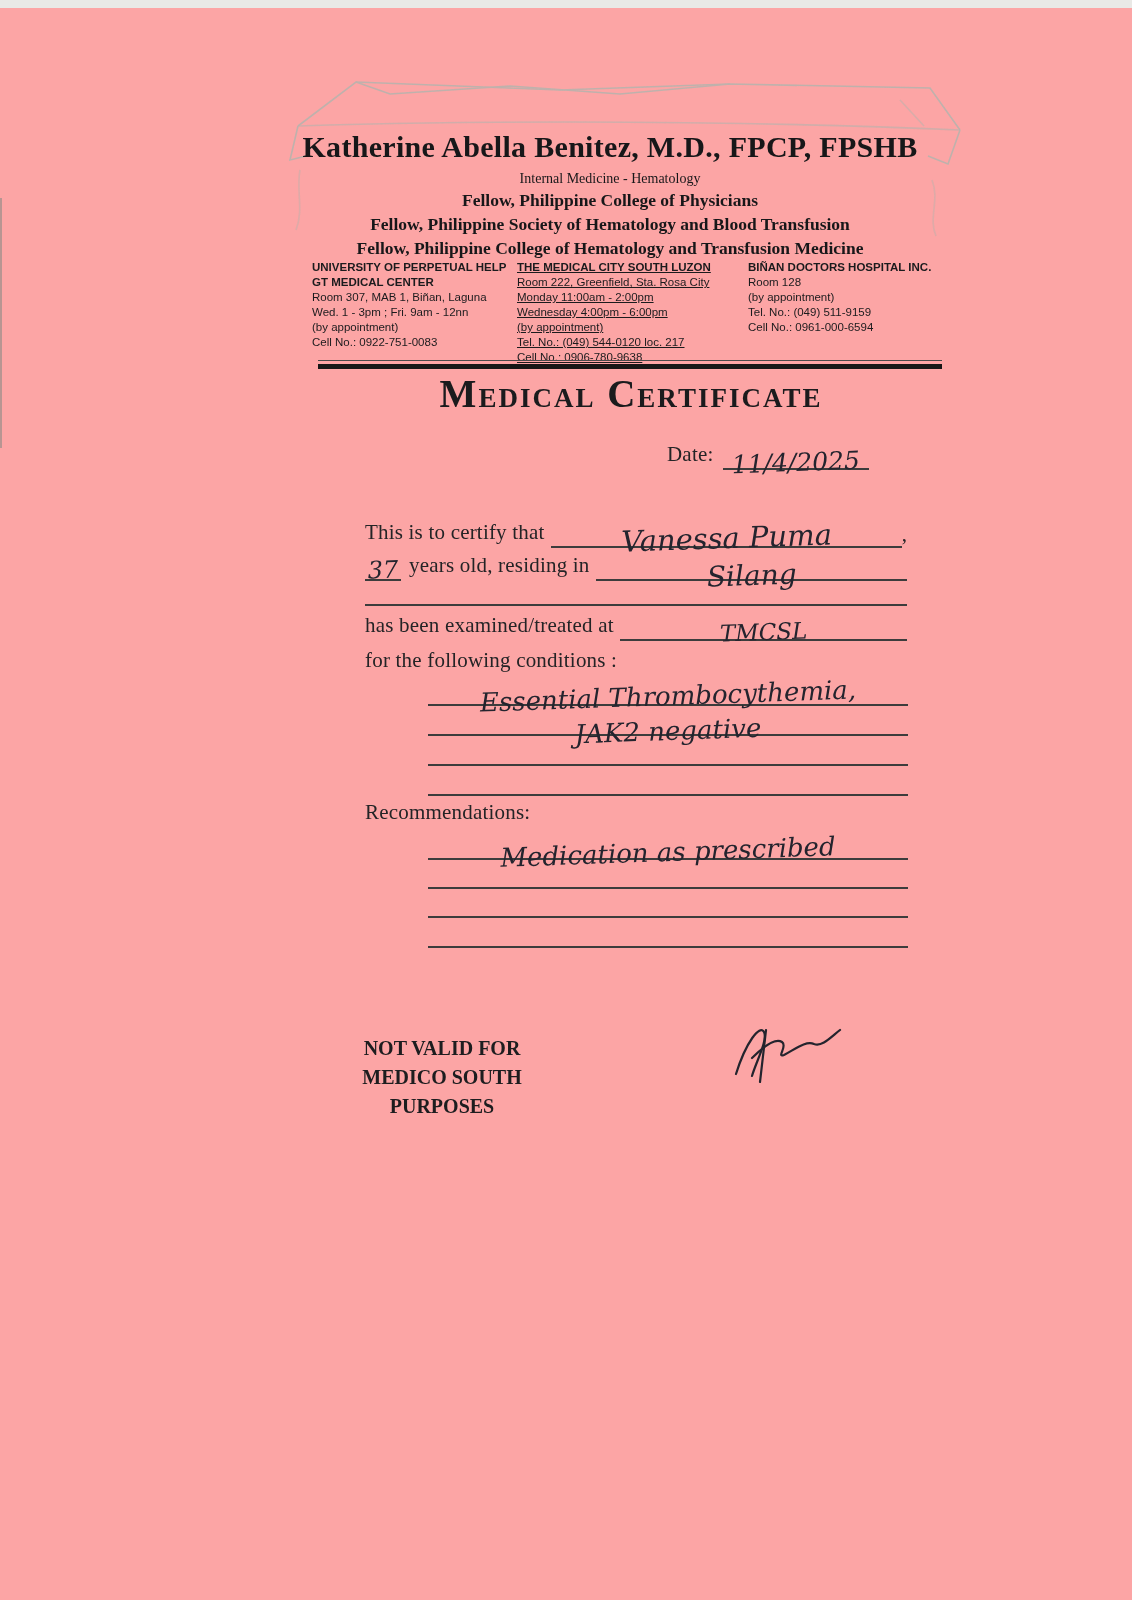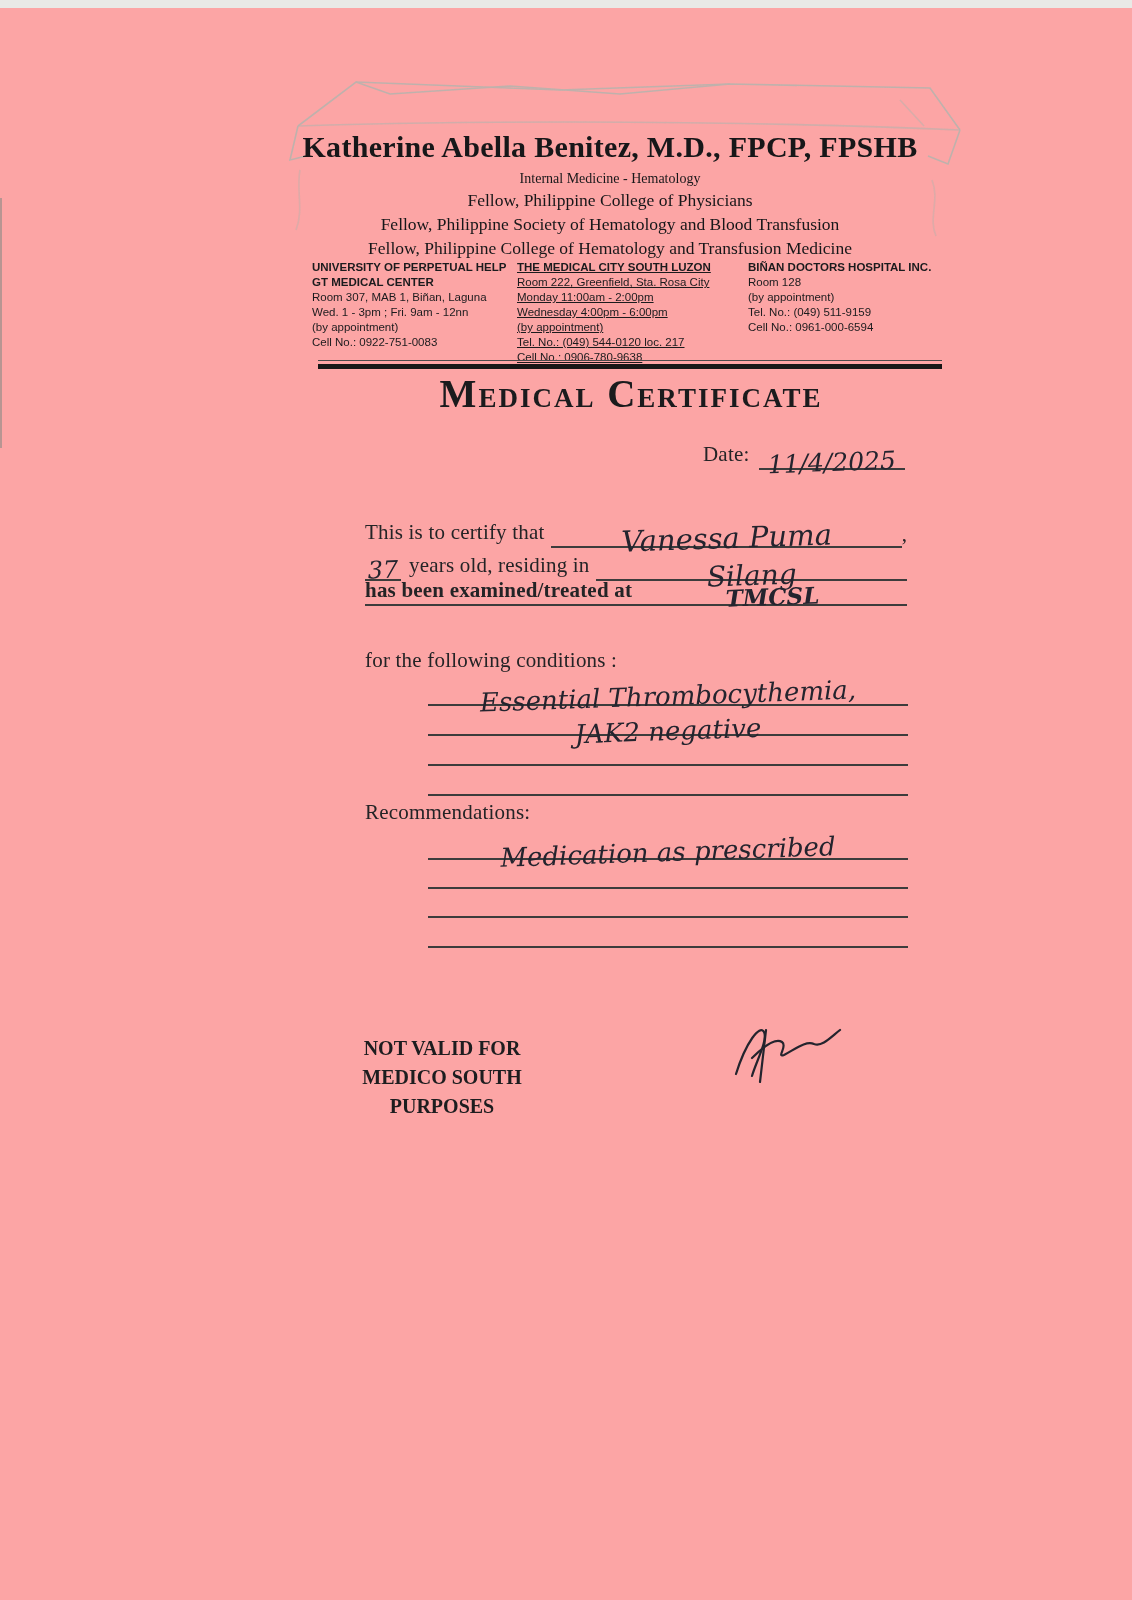--- a/index.html
+++ b/index.html
@@ -5,21 +5,21 @@
   html,body { margin:0; padding:0; }
   body { background:#e9e9e6; font-family:"Liberation Serif", serif; }
   .scan {
     position:relative; width:1132px; height:1600px; margin:8px auto;
     background:#fca5a5; overflow:hidden;
   }
   
   .header { position:absolute; left:270px; top:122px; width:680px; text-align:center; color:#171719; }
   .doctor-name { font-family:"Liberation Serif", serif; font-weight:700; font-size:30px; letter-spacing:0.3px; white-space:nowrap; }
   .specialty  { font-weight:400; font-size:14px; margin-top:7px; }
-  .fellow     { font-weight:400; font-size:17.5px; margin-top:3px; }
+  .fellow     { font-weight:700; font-size:17.5px; margin-top:3px; }
 
   
   .clinic { position:absolute; top:252px; font-family:"Liberation Sans", sans-serif; font-size:11.5px; line-height:15px; color:#1b1b1d; }
   .clinic .nm { font-weight:700; }
   .c1 { left:312px; width:202px; }
   .c2 { left:517px; width:228px;text-decoration:underline; }
   .c3 { left:748px; width:195px; }
 
   
   .divider { position:absolute; left:318px; top:356px; width:624px; height:5px; background:#161616; }
@@ -103,21 +103,21 @@
     <div>(by appointment)</div>
     <div>Tel. No.: (049) 511-9159</div>
     <div>Cell No.: 0961-000-6594</div>
   </div>
 
   <div class="divider-thin"></div>
   <div class="divider"></div>
 
   <div class="cert-title">Medical Certificate</div>
 
-  <div class="row" style="left:703px; top:424px; width:202px; height:38px;">
+  <div class="row" style="left:667px; top:424px; width:202px; height:38px;">
     <span class="lbl">Date:</span>
     <span class="fill" style="margin-left:10px;">
       <span class="hand on-line" style="bottom:-9px; font-size:25px;">11/4/2025</span>
     </span>
   </div>
 
   <div class="row" style="left:365px; top:504px; width:542px; height:36px;">
     <span class="lbl">This is to certify that</span>
     <span class="fill" style="margin-left:6px;">
       <span class="hand on-line" style="bottom:-9px; font-size:29px;">Vanessa Puma</span>
@@ -132,21 +132,21 @@
     <span class="lbl">years old, residing in</span>
     <span class="fill" style="margin-left:6px;">
       <span class="hand on-line" style="bottom:-13px; font-size:28px;">Silang</span>
     </span>
   </div>
 
   <div class="row" style="left:365px; top:566px; width:542px; height:32px;">
     <span class="fill"></span>
   </div>
 
-  <div class="row" style="left:365px; top:562px; width:542px; height:36px;font-weight:bold;">
+  <div class="row" style="left:365px; top:597px; width:542px; height:36px;">
     <span class="lbl">has been examined/treated at</span>
     <span class="fill" style="margin-left:6px;">
       <span class="hand on-line" style="bottom:-6px; font-size:23px;">TMCSL</span>
     </span>
   </div>
 
   <div class="static-lbl" style="left:365px; top:640px;">for the following conditions :</div>
 
   <div class="row" style="left:428px; top:668px; width:480px; height:30px;">
     <span class="fill">

